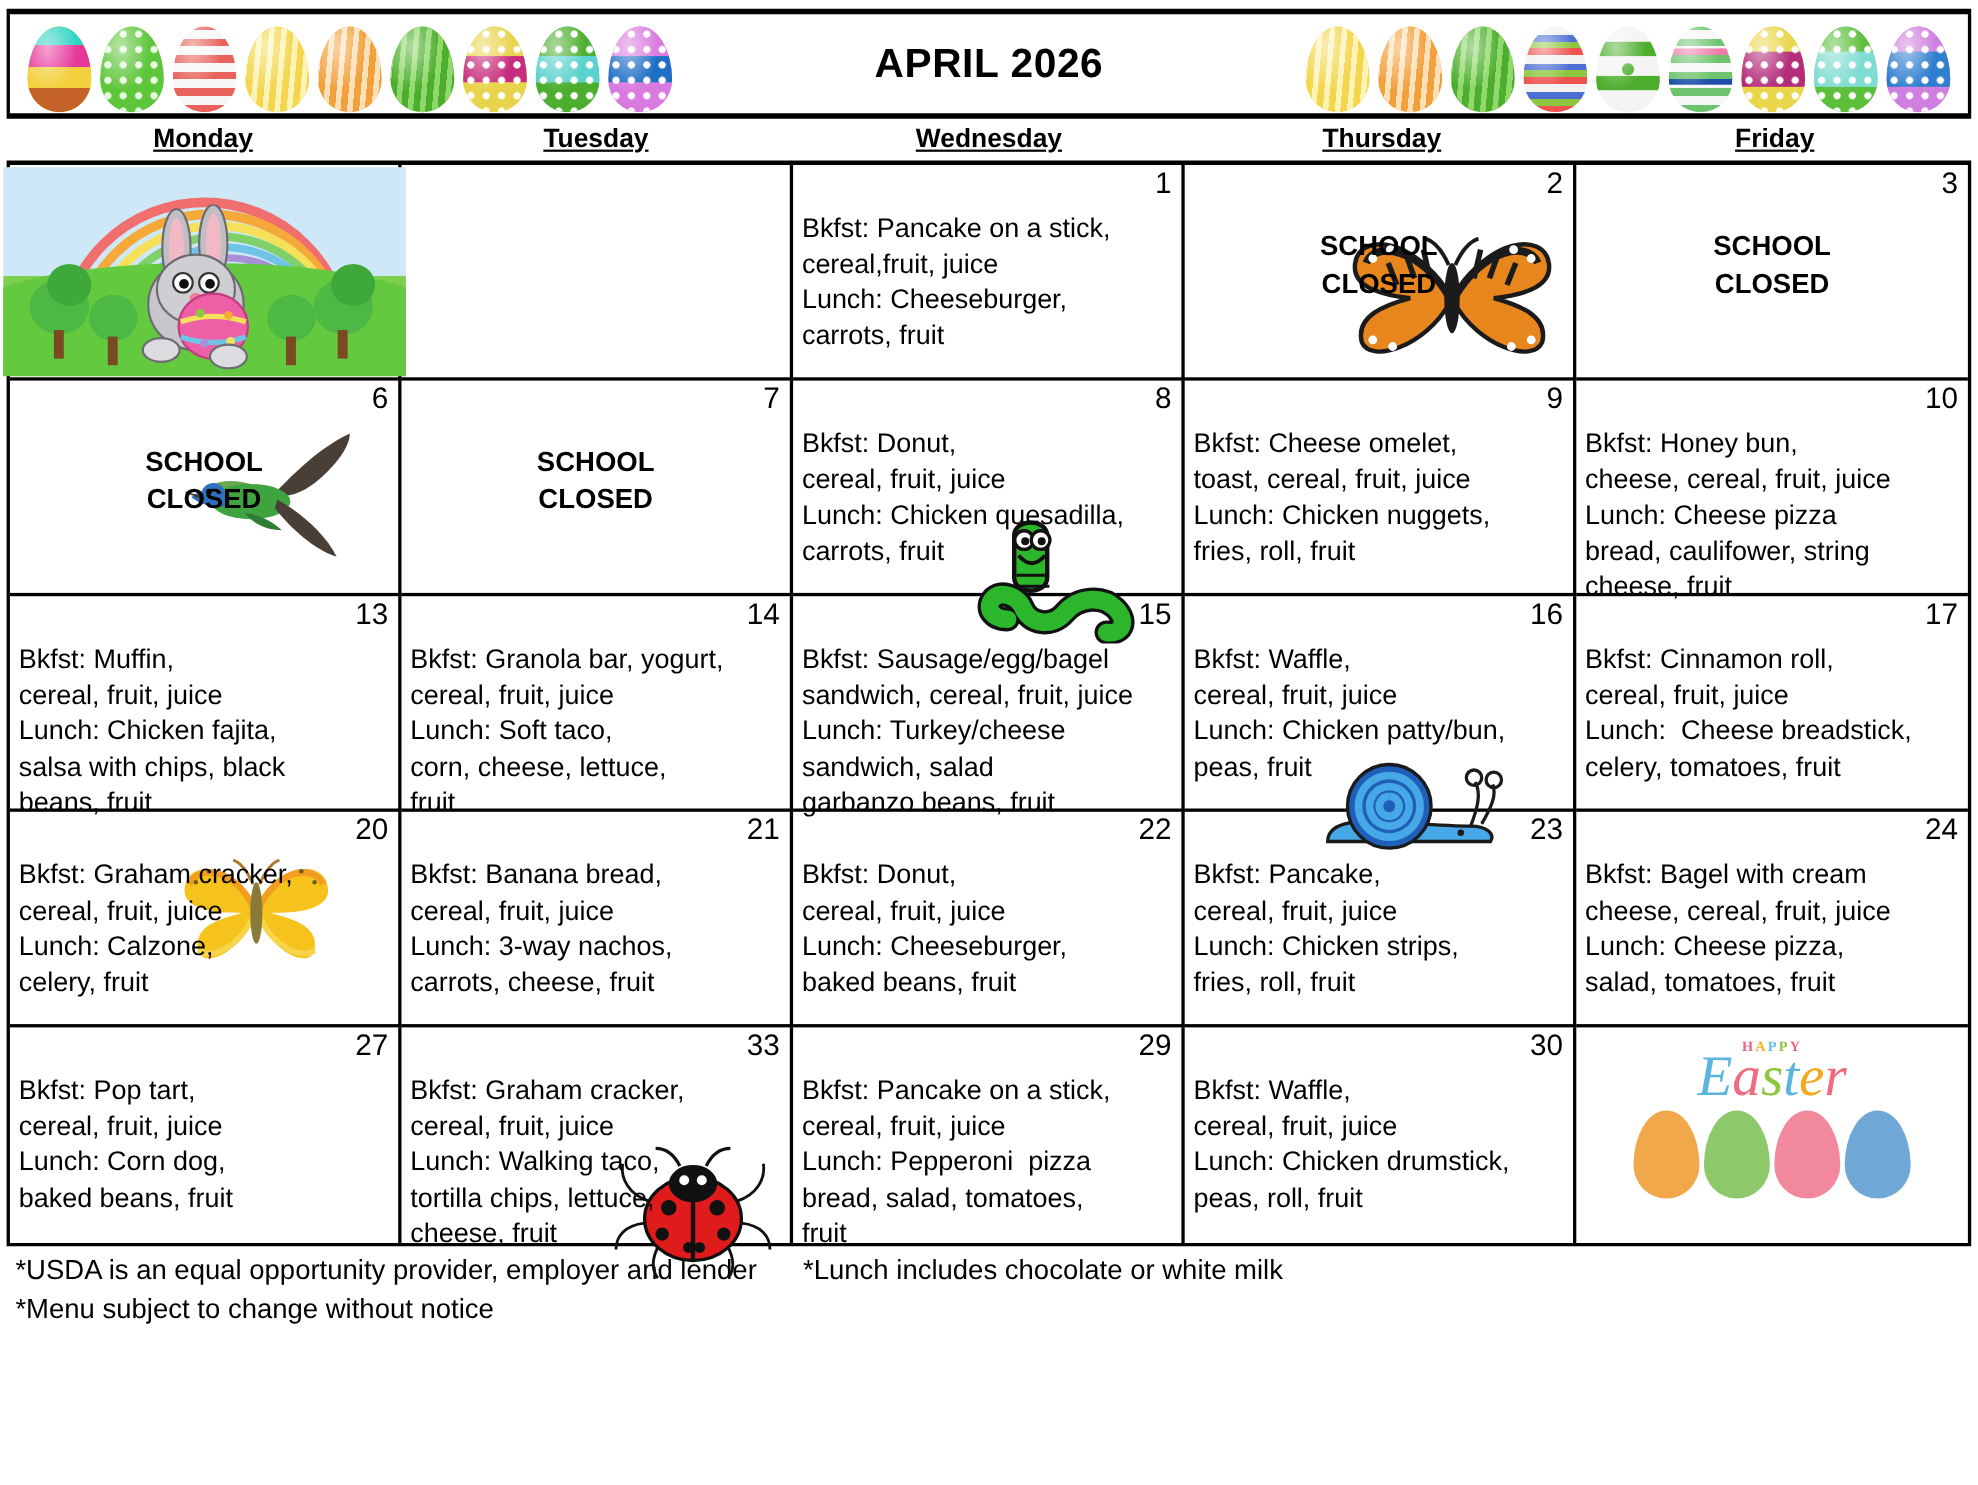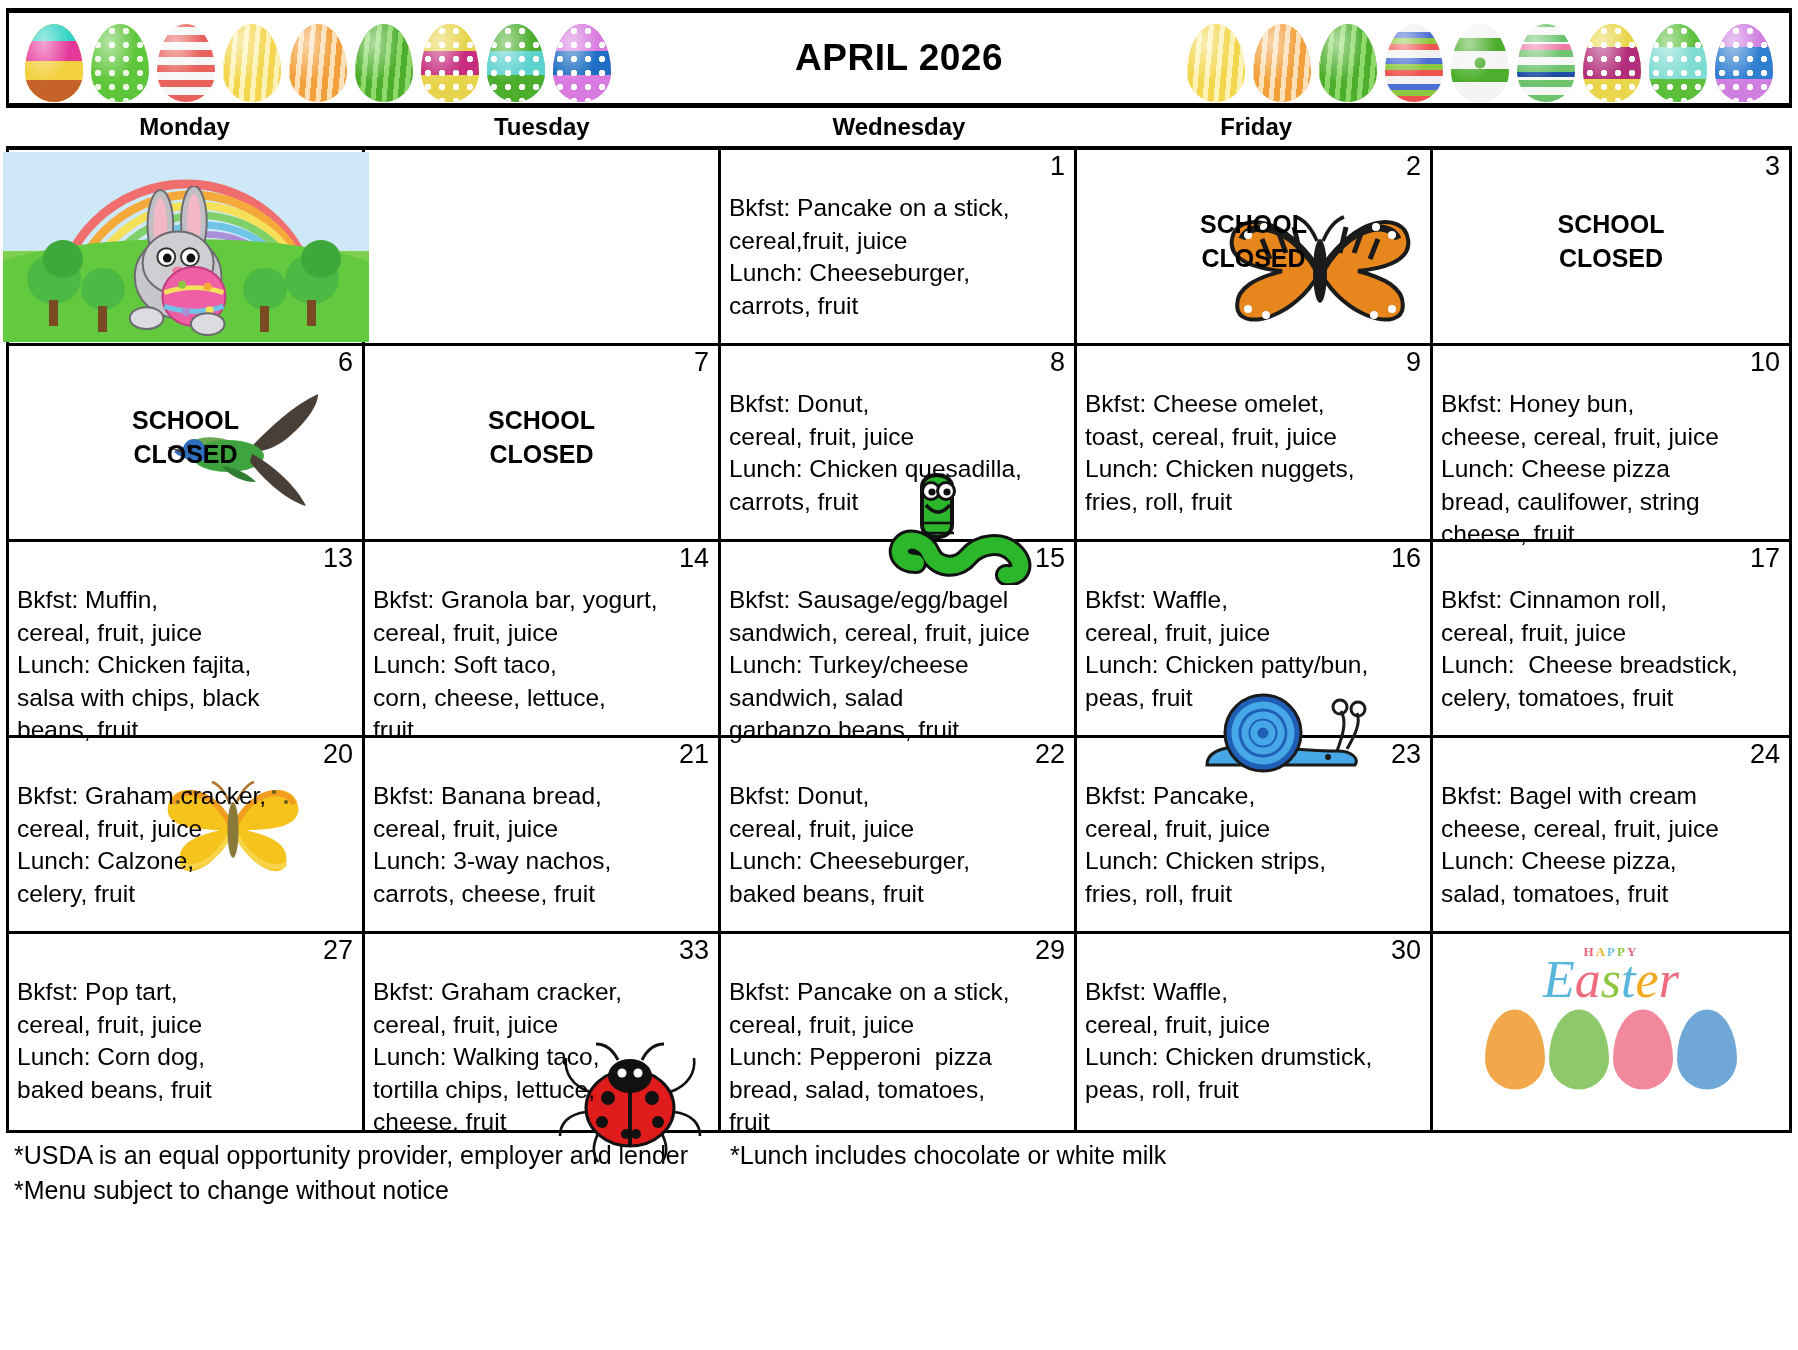--- a/index.html
+++ b/index.html
@@ -54,20 +54,21 @@
     flex: 0 0 auto;
   }
   .egg .ov { position: absolute; inset: 0; }
 
   
   .weekdays {
     display: grid;
     grid-template-columns: repeat(5, 1fr);
     margin: 0 6px;
     height: 38px;
+    text-decoration: underline;
   }
   .weekday {
     display: flex; align-items: center; justify-content: center;
     font-size: 24px; font-weight: bold; color: #000;
   }
 
   
   .cal {
     margin: 0 6px;
     border: 3px solid #000;
@@ -270,20 +271,21 @@
           <div class="ov" style="background: radial-gradient(circle, rgb(255, 255, 255) 0px, rgb(255, 255, 255) 3px, transparent 3.5px) 0% 0% / 14px 14px;"></div>
           <div class="ov" style="background: radial-gradient(at 32% 24%, rgba(255, 255, 255, 0.55) 0%, rgba(255, 255, 255, 0) 48%);"></div>
         </div>
       </div>
   </div>
 
   <div class="weekdays">
     <div class="weekday">Monday</div>
     <div class="weekday">Tuesday</div>
     <div class="weekday">Wednesday</div>
+    <div class="weekday">Thursday</div>
     <div class="weekday">Friday</div>
   </div>
 
   <div class="cal" id="calGrid">
       <div class="cell">
         <div class="bunny-scene">
       <svg class="rainbow" viewBox="0 0 300 160">
         <path d="M20,150 A130,130 0 0 1 280,150" fill="none" stroke="#f06e6e" stroke-width="9" transform="translate(0,0) scale(1,1)
             translate(0,0)"></path>
             <path d="M20,150 A130,130 0 0 1 280,150" fill="none" stroke="#f6a93b" stroke-width="9" transform="translate(8,9) scale(0.945,0.945)

